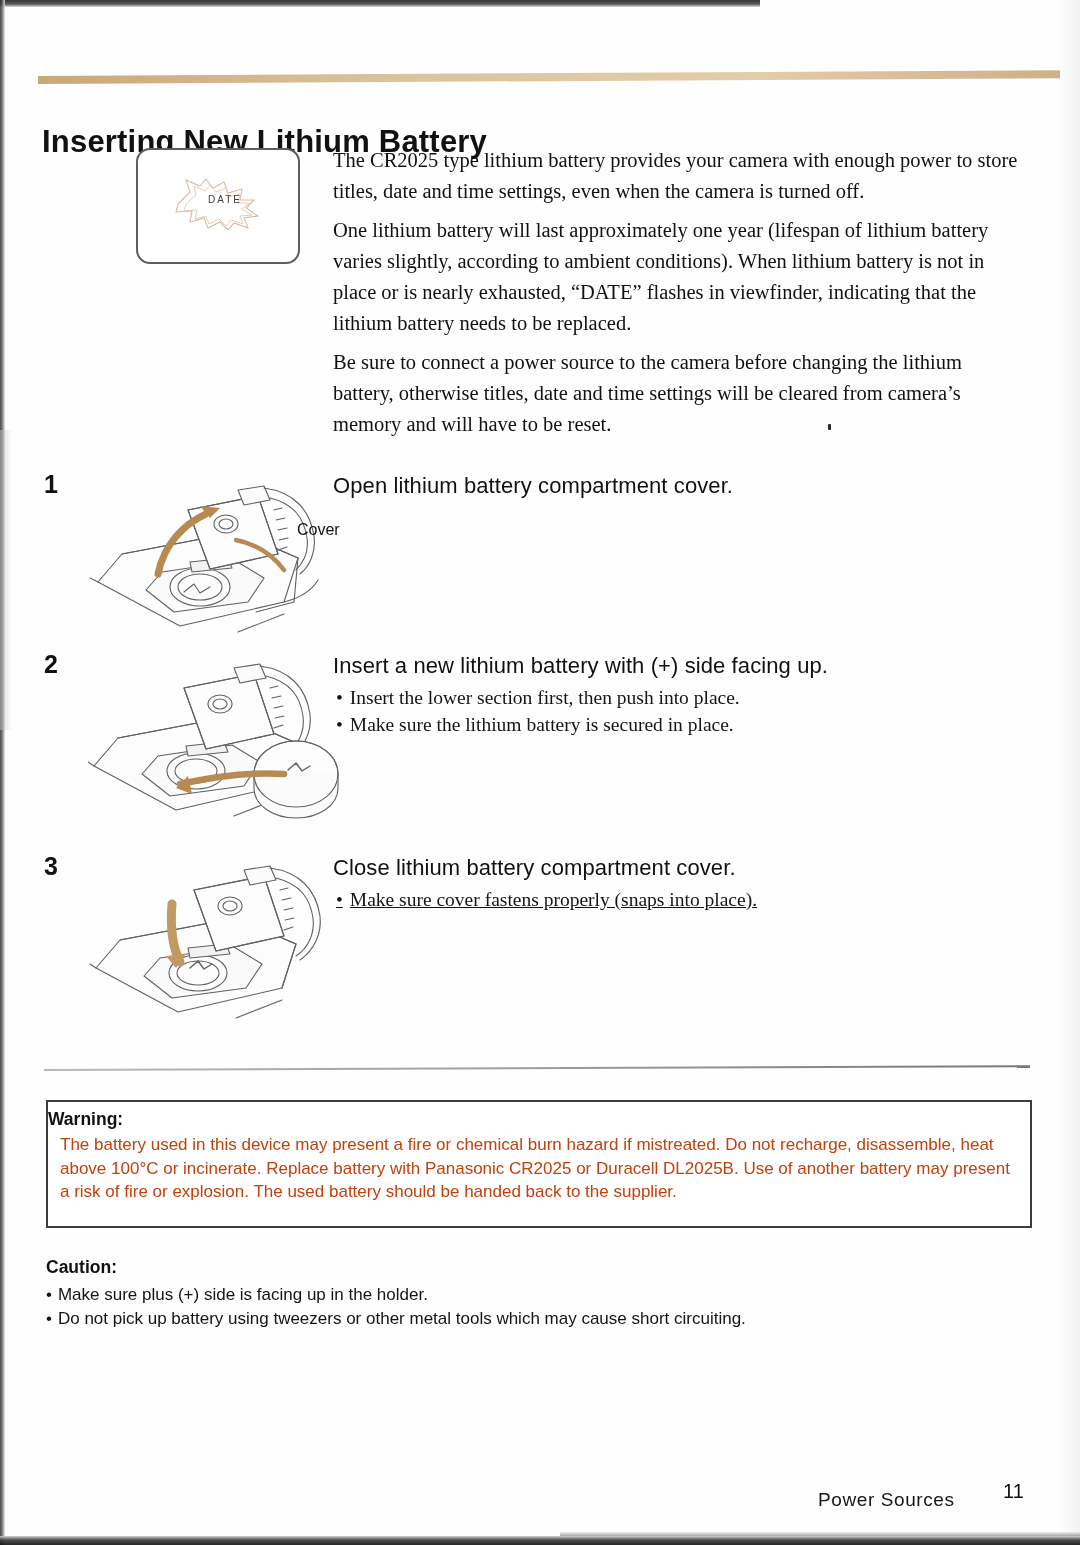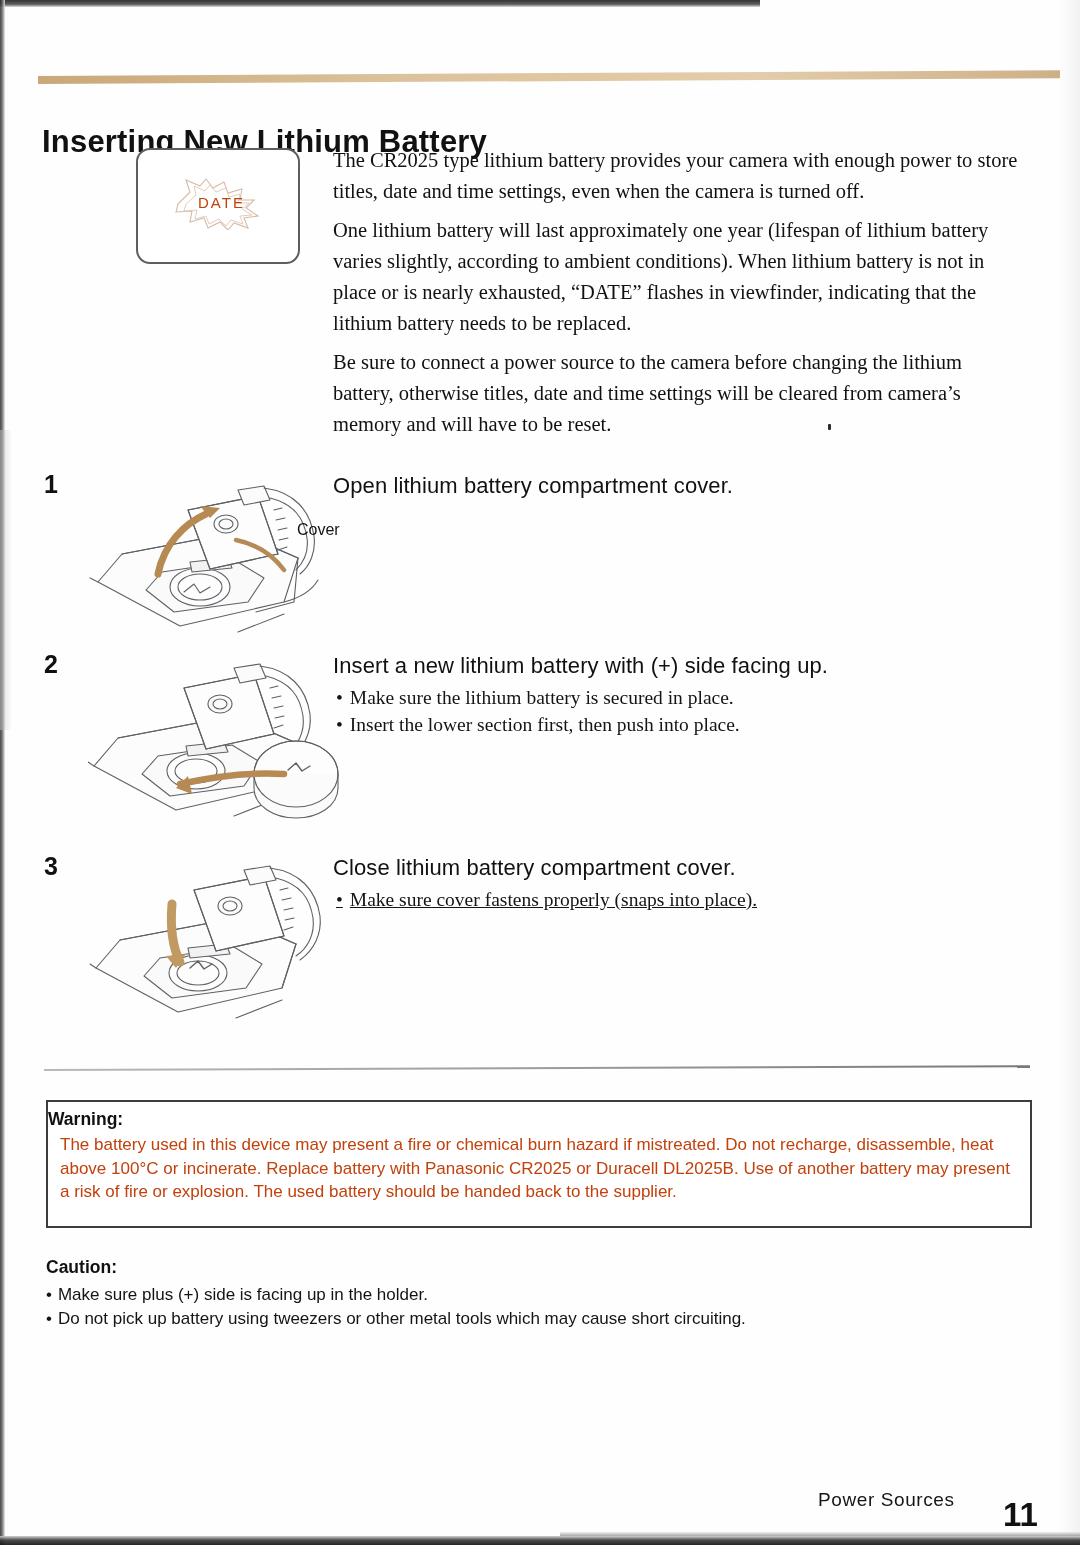--- a/index.html
+++ b/index.html
@@ -90,24 +90,24 @@
   .viewfinder {
     position: absolute;
     left: 136px; top: 148px;
     width: 160px; height: 112px;
     border: 2.5px solid #5b5f62;
     border-radius: 14px;
     background: #fff;
   }
   .vf-date {
     position: absolute;
-    left: 60px; top: 44px;
-    font-size: 15px;
+    left: 70px; top: 44px;
+    font-size: 10px;
     letter-spacing: 2px;
-    color: #c2410c;
+    color: #404040;
     font-family: "Liberation Sans", sans-serif;
   }
   .vf-burst {
     position: absolute;
     left: 34px; top: 28px;
     width: 110px; height: 52px;
   }
 
   
   .body-col {
@@ -227,24 +227,23 @@
   .footer-label {
     position: absolute;
     left: 818px; top: 1489px;
     font-size: 19px;
     color: #161616;
     letter-spacing: .6px;
   }
   .footer-page {
     position: absolute;
     left: 1003px; top: 1480px;
-    font-size: 33px;
-    font-weight: bold;
-    color: #111;
-    margin-top: 16px;
+    font-size: 20px;
+    font-weight: normal;
+    color: #111;
   }
 </style>
 </head>
 <body>
 
 <div class="page">
 
   <div class="scan-edge-top"></div>
   <div class="scan-edge-left"></div>
   <div class="scan-smudge-a"></div>
@@ -330,22 +329,22 @@
       <path d="M166 126 L166 140 C166 158 186 170 208 170 C230 170 250 158 250 140 L250 126" fill="#fbfbfb"></path>
       <ellipse cx="208" cy="126" rx="42" ry="33"></ellipse>
       <path d="M200 122 l8 -7 l6 8 l8 -5" stroke-width="1.4"></path>
     </g>
     <path d="M92 136 C128 128 164 124 196 126" fill="none" stroke="#b68a52" stroke-width="6.5" stroke-linecap="round"></path>
     <path d="M88 140 L100 128 L104 146 Z" fill="#b68a52"></path>
   </svg>
 
   <div class="step-head" style="top:653px;">Insert a new lithium battery with (+) side facing up.</div>
   <div class="step-bullets" style="top:684px;">
+    <div><span class="b">•</span><span>Insert the lower section first, then push into place.</span></div>
     <div><span class="b">•</span><span>Make sure the lithium battery is secured in place.</span></div>
-    <div><span class="b">•</span><span>Insert the lower section first, then push into place.</span></div>
   </div>
 
   <div class="step-num" style="left:44px; top:852px;">3</div>
 
   <svg class="illus" style="left:88px; top:852px;" viewBox="0 0 268 175">
     <g fill="none" stroke="#5d6165" stroke-width="1.1" stroke-linejoin="round" stroke-linecap="round">
       <path d="M8 116 L32 88 L148 66 L208 92 L194 136 L90 160 Z" fill="#fcfcfc"></path>
       <path d="M32 88 L148 66 L208 92"></path>
       <path d="M56 124 L72 106 L146 95 L174 112 L158 136 L84 146 Z" fill="#fafafa"></path>
       <ellipse cx="110" cy="121" rx="29" ry="18" fill="#fdfdfd"></ellipse>

